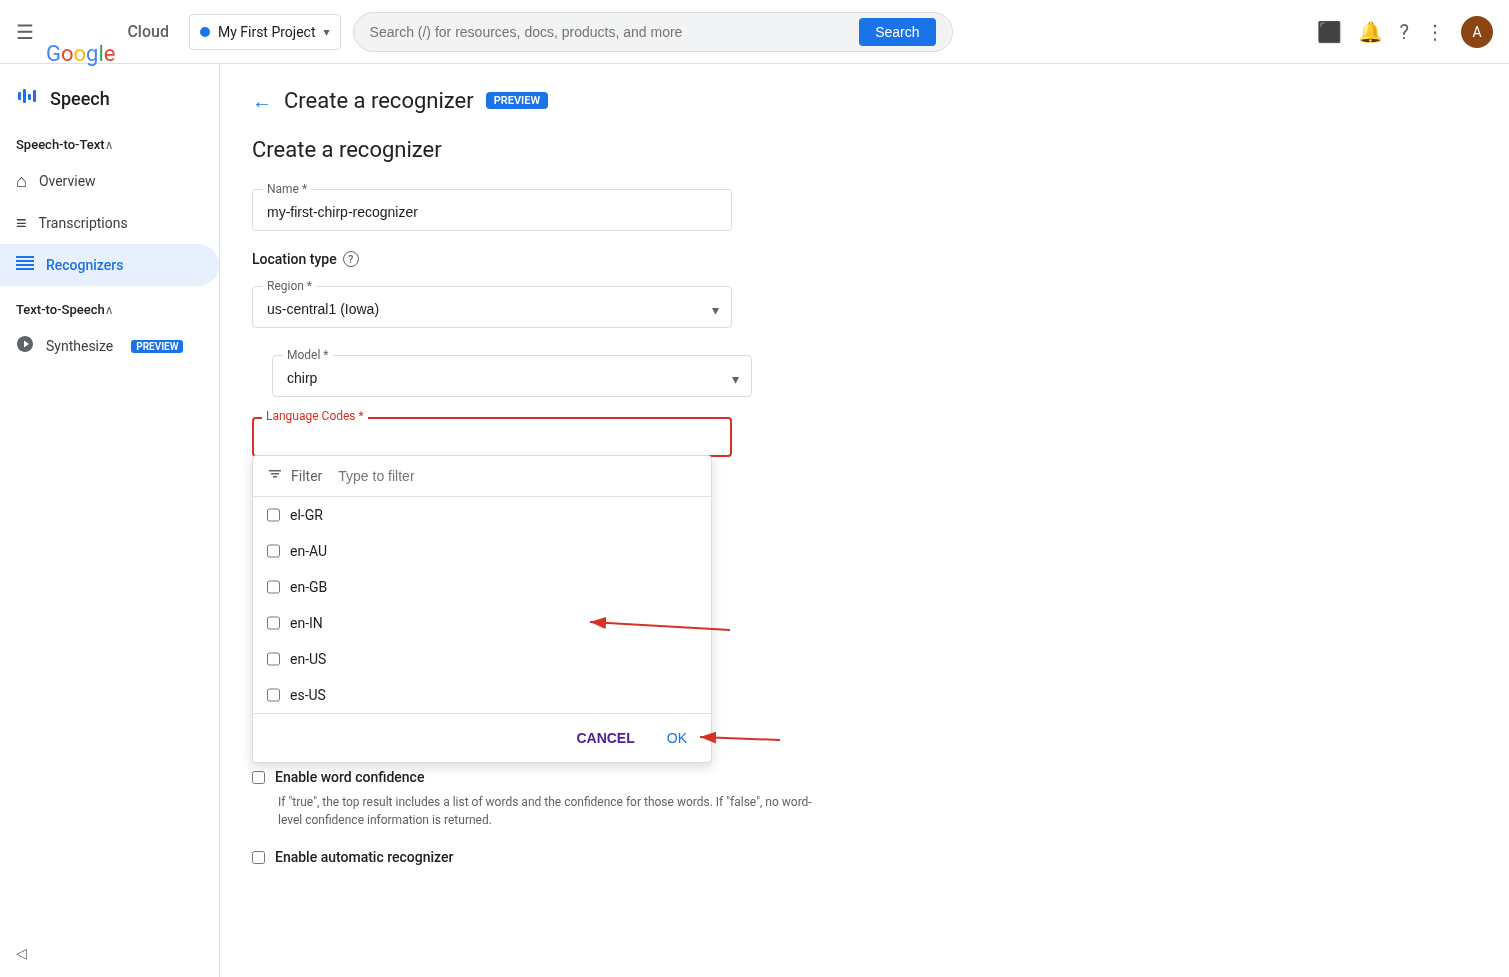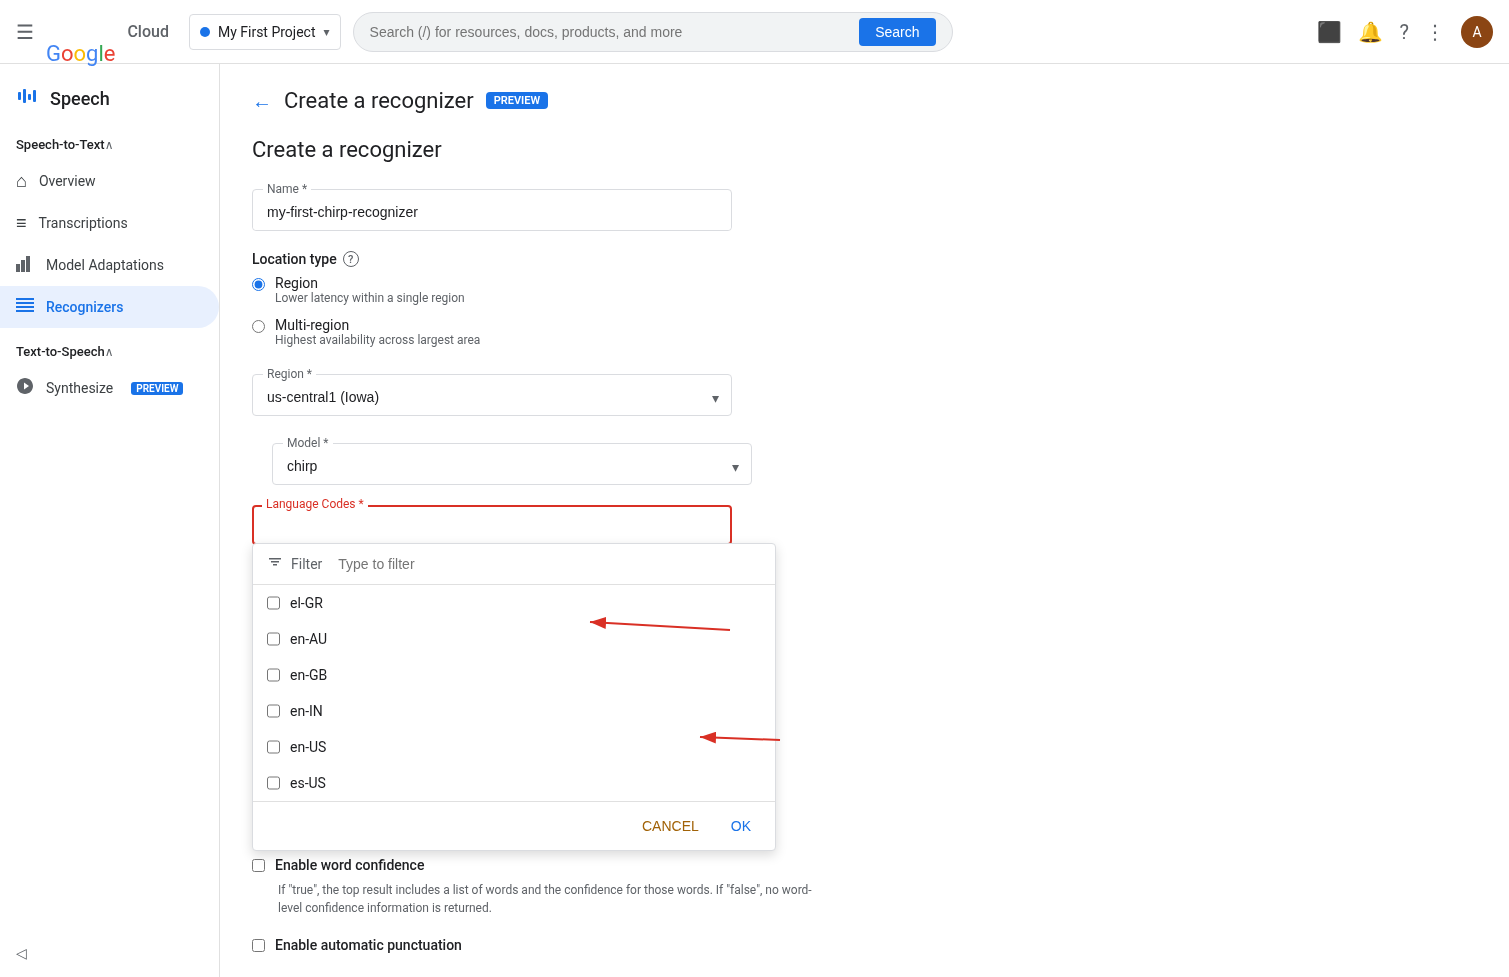--- a/index.html
+++ b/index.html
@@ -123,21 +123,21 @@
     }
     .lang-codes-box {
       border: 2px solid #d93025; border-radius: 4px; min-height: 40px;
       padding: 8px 12px; background: #fff;
     }
 
     
     .dropdown-panel {
       position: absolute; top: 38px; left: 0; right: 0;
       background: #fff; border: 1px solid #dadce0; border-radius: 4px;
-      box-shadow: 0 4px 12px rgba(0,0,0,0.15); z-index: 200; width: 524px;
+      box-shadow: 0 4px 12px rgba(0,0,0,0.15); z-index: 200; width: 460px;
     }
     .filter-row {
       display: flex; align-items: center; gap: 8px;
       padding: 10px 14px; border-bottom: 1px solid #e0e0e0;
     }
     .filter-icon { color: #5f6368; font-size: 16px; }
     .filter-input {
       border: none; outline: none; font-size: 14px; color: #5f6368; width: 100%;
     }
     .dropdown-list { max-height: 240px; overflow-y: auto; position: relative; }
@@ -146,22 +146,22 @@
     .dropdown-item {
       display: flex; gap: 10px;
       padding: 10px 14px; cursor: pointer; font-size: 14px; color: #202124;
     }
     .dropdown-item input[type=checkbox] { accent-color: #1a73e8; cursor: pointer; }
     .dropdown-actions {
       display: flex; justify-content: flex-end; gap: 16px;
       padding: 10px 16px; border-top: 1px solid #e0e0e0;
     }
     .dropdown-cancel-btn {
-      background: transparent; border: none; color: #a16207;
-      font-size: 14px; font-weight: 400; cursor: pointer; padding: 6px 8px;
+      background: transparent; border: none; color: #4c1d95;
+      font-size: 14px; font-weight: 700; cursor: pointer; padding: 6px 8px;
     }
     .dropdown-ok-btn {
       background: transparent; border: none; color: #1a73e8;
       font-size: 14px; font-weight: 500; cursor: pointer; padding: 6px 8px;
     }
 
     
     .checkbox-section { max-width: 560px; margin-bottom: 20px; }
     .checkbox-row { display: flex; align-items: flex-start; gap: 10px; margin-bottom: 8px; }
     .checkbox-row input[type=checkbox] { margin-top: 2px; accent-color: #1a73e8; cursor: pointer; }
@@ -241,30 +241,20 @@
       <span class="sidebar-section-arrow">∧</span>
     </div>
     <div class="sidebar-item">
       <span class="sidebar-item-icon">⌂</span>
       <span class="sidebar-item-label">Overview</span>
     </div>
     <div class="sidebar-item">
       <span class="sidebar-item-icon">≡</span>
       <span class="sidebar-item-label">Transcriptions</span>
     </div>
-    <div class="sidebar-item">
-      <span class="sidebar-item-icon">
-        <svg width="18" height="18" viewBox="0 0 18 18" fill="#5f6368">
-            <rect x="0" y="10" width="4" height="8"></rect>
-            <rect x="5" y="6" width="4" height="12"></rect>
-            <rect x="10" y="2" width="4" height="16"></rect>
-          </svg>
-      </span>
-      <span class="sidebar-item-label">Model Adaptations</span>
-    </div>
     <div class="sidebar-item active">
       <span class="sidebar-item-icon">
         <svg width="18" height="18" viewBox="0 0 18 18" fill="#1a73e8">
             <rect x="0" y="2" width="18" height="2"></rect>
             <rect x="0" y="6" width="18" height="2"></rect>
             <rect x="0" y="10" width="18" height="2"></rect>
             <rect x="0" y="14" width="18" height="2"></rect>
           </svg>
       </span>
       <span class="sidebar-item-label">Recognizers</span>
@@ -301,36 +291,20 @@
       <fieldset class="custom-fieldset" style="padding-top:0; border-radius:4px;">
         <legend>Name *</legend>
         <input class="text-input" type="text" style="border: none; width: 100%; padding: 8px 14px 10px;" value="my-first-chirp-recognizer">
       </fieldset>
     </div>
 
     <div style="margin-bottom:12px;">
       <div class="location-type-label">
         <span>Location type</span>
         <span class="help-icon">?</span>
-      </div>
-      <div class="radio-group">
-        <div class="radio-option">
-          <input type="radio" name="location-type" checked="" style="">
-          <div class="radio-option-text">
-            <div class="radio-label">Region</div>
-            <div class="radio-desc">Lower latency within a single region</div>
-          </div>
-        </div>
-        <div class="radio-option">
-          <input type="radio" name="location-type" style="">
-          <div class="radio-option-text">
-            <div class="radio-label">Multi-region</div>
-            <div class="radio-desc">Highest availability across largest area</div>
-          </div>
-        </div>
       </div>
     </div>
 
     <fieldset class="custom-fieldset" style="margin-bottom:20px;">
       <legend>Region *</legend>
       <div class="select-wrapper">
         <select>
           <option>us-central1 (Iowa)</option>
           <option>us-east1 (South Carolina)</option>
           <option>europe-west1 (Belgium)</option>
@@ -416,21 +390,21 @@
       <div class="checkbox-row">
         <input type="checkbox" style="">
         <span class="checkbox-label">Enable word confidence</span>
       </div>
       <div class="checkbox-desc">If "true", the top result includes a list of words and the confidence for those words. If "false", no word-level confidence information is returned.</div>
     </div>
 
     <div class="checkbox-section" style="margin-top:12px;">
       <div class="checkbox-row">
         <input type="checkbox" style="">
-        <span class="checkbox-label">Enable automatic punctuation</span>
+        <span class="checkbox-label">Enable automatic recognizer</span>
       </div>
     </div>
 
   </div>
 </div>
 
 <svg class="annotation-svg" xmlns="http://www.w3.org/2000/svg">
   <defs>
     <marker id="arrowhead" markerWidth="8" markerHeight="6" refX="8" refY="3" orient="auto">
       <polygon points="0 0, 8 3, 0 6" fill="#d93025"></polygon>

